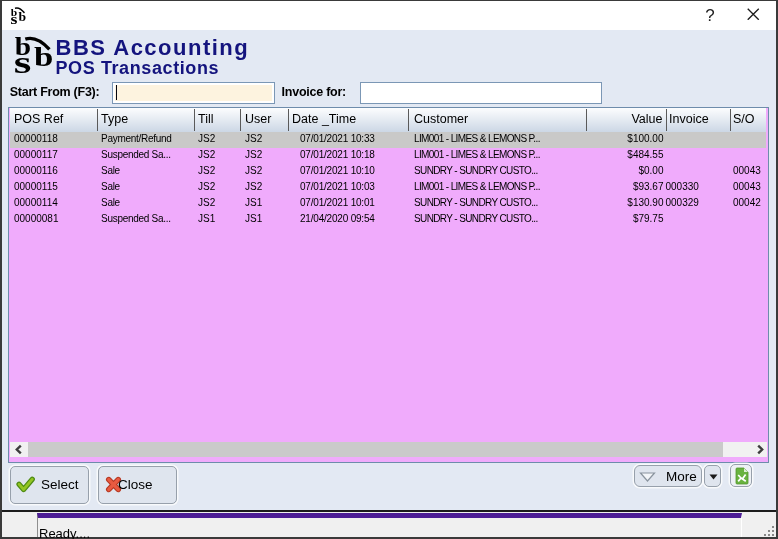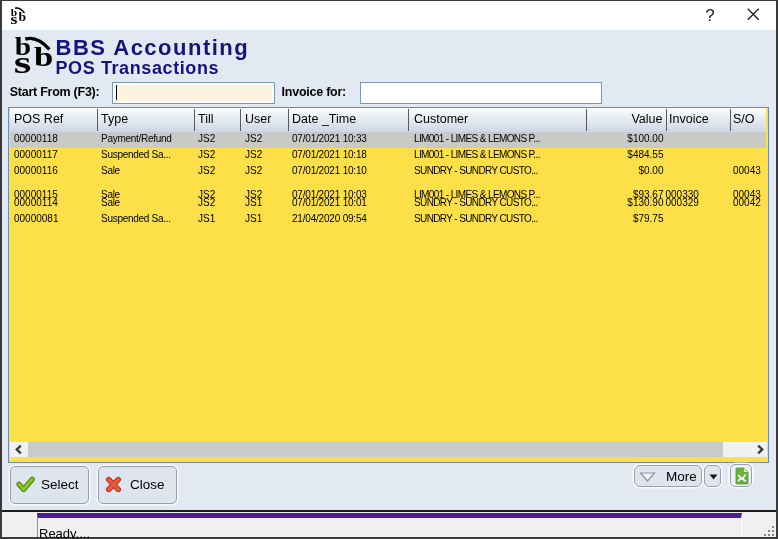--- a/index.html
+++ b/index.html
@@ -20,28 +20,28 @@
 #hdr-title1 { left:55.5px; top:35px; font-size:22px; font-weight:bold; color:#14147e; letter-spacing:1.5px; }
 #hdr-title2 { left:55.5px; top:58px; font-size:18px; font-weight:bold; color:#14147e; letter-spacing:0.6px; }
 
 .lbl { font-size:12.5px; font-weight:bold; color:#000; }
 #lbl-start { left:9.7px; top:85px; letter-spacing:-0.25px; }
 #inp-start { left:112px; top:82px; width:163px; height:21.5px; background:#fff; border:1.3px solid #7b97b5; }
 #caret { left:116px; top:85px; width:1.4px; height:14.5px; background:#05050f; }
 #lbl-search { left:281.6px; top:85px; letter-spacing:-0.25px; }
 #inp-search { left:360px; top:82px; width:242px; height:21.5px; background:#ffffff; border:1.3px solid #7b97b5; }
 
-#table { left:8px; top:107px; width:761px; height:356px; background:#fde047; border:1px solid #6e8cab; }
+#table { left:8px; top:107px; width:761px; height:356px; background:#f0abfc; border:1px solid #6e8cab; }
 #thead { left:1px; top:0px; width:756px; height:24px; background:linear-gradient(#fcfdfe, #ccd7e5); }
 .hsep { top:1px; width:1px; height:22px; background:#5a5a5a; }
 .hcell { top:3.5px; font-size:12.5px; color:#000; white-space:nowrap; }
 .row { left:1px; width:756px; height:16px; }
 .row div { position:absolute; top:0.5px; font-size:10px; color:#000; white-space:nowrap; }
 .row div[style*="left:91px"] { letter-spacing:-0.28px; }
-.row div[style*="left:282px"] { letter-spacing:-0.2px; }
+.row div[style*="left:282px"] { letter-spacing:-0.2px;margin-left:8px; }
 .row div[style*="left:404px"] { letter-spacing:-0.62px; }
 #table { overflow:hidden; }
 #row0 { background:#c9c9c8; }
 
 #hscroll { left:1px; top:334px; width:757px; height:15px; background:#f1f1f1; }
 #hthumb { left:16px; top:0; width:697px; height:15px; background:#cacaca; }
 .sbtn { top:0; width:18px; height:15px; background:#f1f1f1; }
 
 .btn { border:1px solid #97a0ab; border-radius:5px; background:#dfe5ee; box-shadow:0 0 0 1.5px rgba(255,255,255,0.75); }
 #btn-select { left:10px; top:466px; width:79px; height:38px; }
@@ -134,21 +134,21 @@
   <div class="abs row" style="top:56px;">
     <div style="left:4px;">00000116</div>
       <div style="left:91px;">Sale</div>
       <div style="left:188px;">JS2</div>
       <div style="left:235px;">JS2</div>
       <div style="left:282px;">07/01/2021 10:10</div>
       <div style="left:404px;">SUNDRY - SUNDRY CUSTO...</div>
       <div style="left:576px; width:77.5px; text-align:right;">$0.00</div>
       <div style="left:723px;">00043</div>
   </div>
-  <div class="abs row" style="top:80px;padding-left:8px;">
+  <div class="abs row" style="top:72px;padding-left:8px;">
     <div style="left:4px;">00000115</div>
       <div style="left:91px;">Sale</div>
       <div style="left:188px;">JS2</div>
       <div style="left:235px;">JS2</div>
       <div style="left:282px;">07/01/2021 10:03</div>
       <div style="left:404px;">LIM001 - LIMES &amp; LEMONS P...</div>
       <div style="left:576px; width:77.5px; text-align:right;">$93.67</div>
       <div style="left:655.5px;">000330</div>
       <div style="left:723px;">00043</div>
   </div>
@@ -188,21 +188,21 @@
     <path d="M 4 9.2 L 8.6 14.5 L 17.3 4.2" fill="none" stroke="#4e8b13" stroke-width="5.2" stroke-linecap="round" stroke-linejoin="round"></path>
     <path d="M 4 9.2 L 8.6 14.5 L 17.3 4.2" fill="none" stroke="#92c523" stroke-width="2.8" stroke-linecap="round" stroke-linejoin="round"></path>
   </svg>
   <div class="abs btn-label" style="left:30px; top:10px;">Select</div>
 </div>
 <div class="abs btn" id="btn-close2">
   <svg class="abs" style="left:4px; top:7px;" width="20" height="20" viewBox="0 0 20 20">
     <path d="M 5.8 5.6 L 15.2 15.4 M 5.8 15.4 L 15.2 5.6" fill="none" stroke="#b63822" stroke-width="5.6" stroke-linecap="round"></path>
     <path d="M 5.8 5.6 L 15.2 15.4 M 5.8 15.4 L 15.2 5.6" fill="none" stroke="#e85a40" stroke-width="3.4" stroke-linecap="round"></path>
   </svg>
-  <div class="abs btn-label" style="left:31px; top:10px;">Close</div>
+  <div class="abs btn-label" style="left:19px; top:10px;">Close</div>
 </div>
 <div class="abs btn" id="btn-more">
   <svg class="abs" style="left:4px; top:6px;" width="17" height="10" viewBox="0 0 17 10">
       <path d="M 1.5 1 L 15.5 1 L 8.5 9 Z" fill="#f2f5f8" stroke="#8a949e" stroke-width="1.2"></path>
     </svg>
   <div class="abs btn-label" style="left:31px; top:3px;">More</div>
 </div>
 <div class="abs btn" id="btn-drop">
   <svg class="abs" style="left:4px; top:8px;" width="9" height="6" viewBox="0 0 9 6">
       <path d="M 0.5 0.5 L 8.5 0.5 L 4.5 5.5 Z" fill="#1a1a1a"></path>

